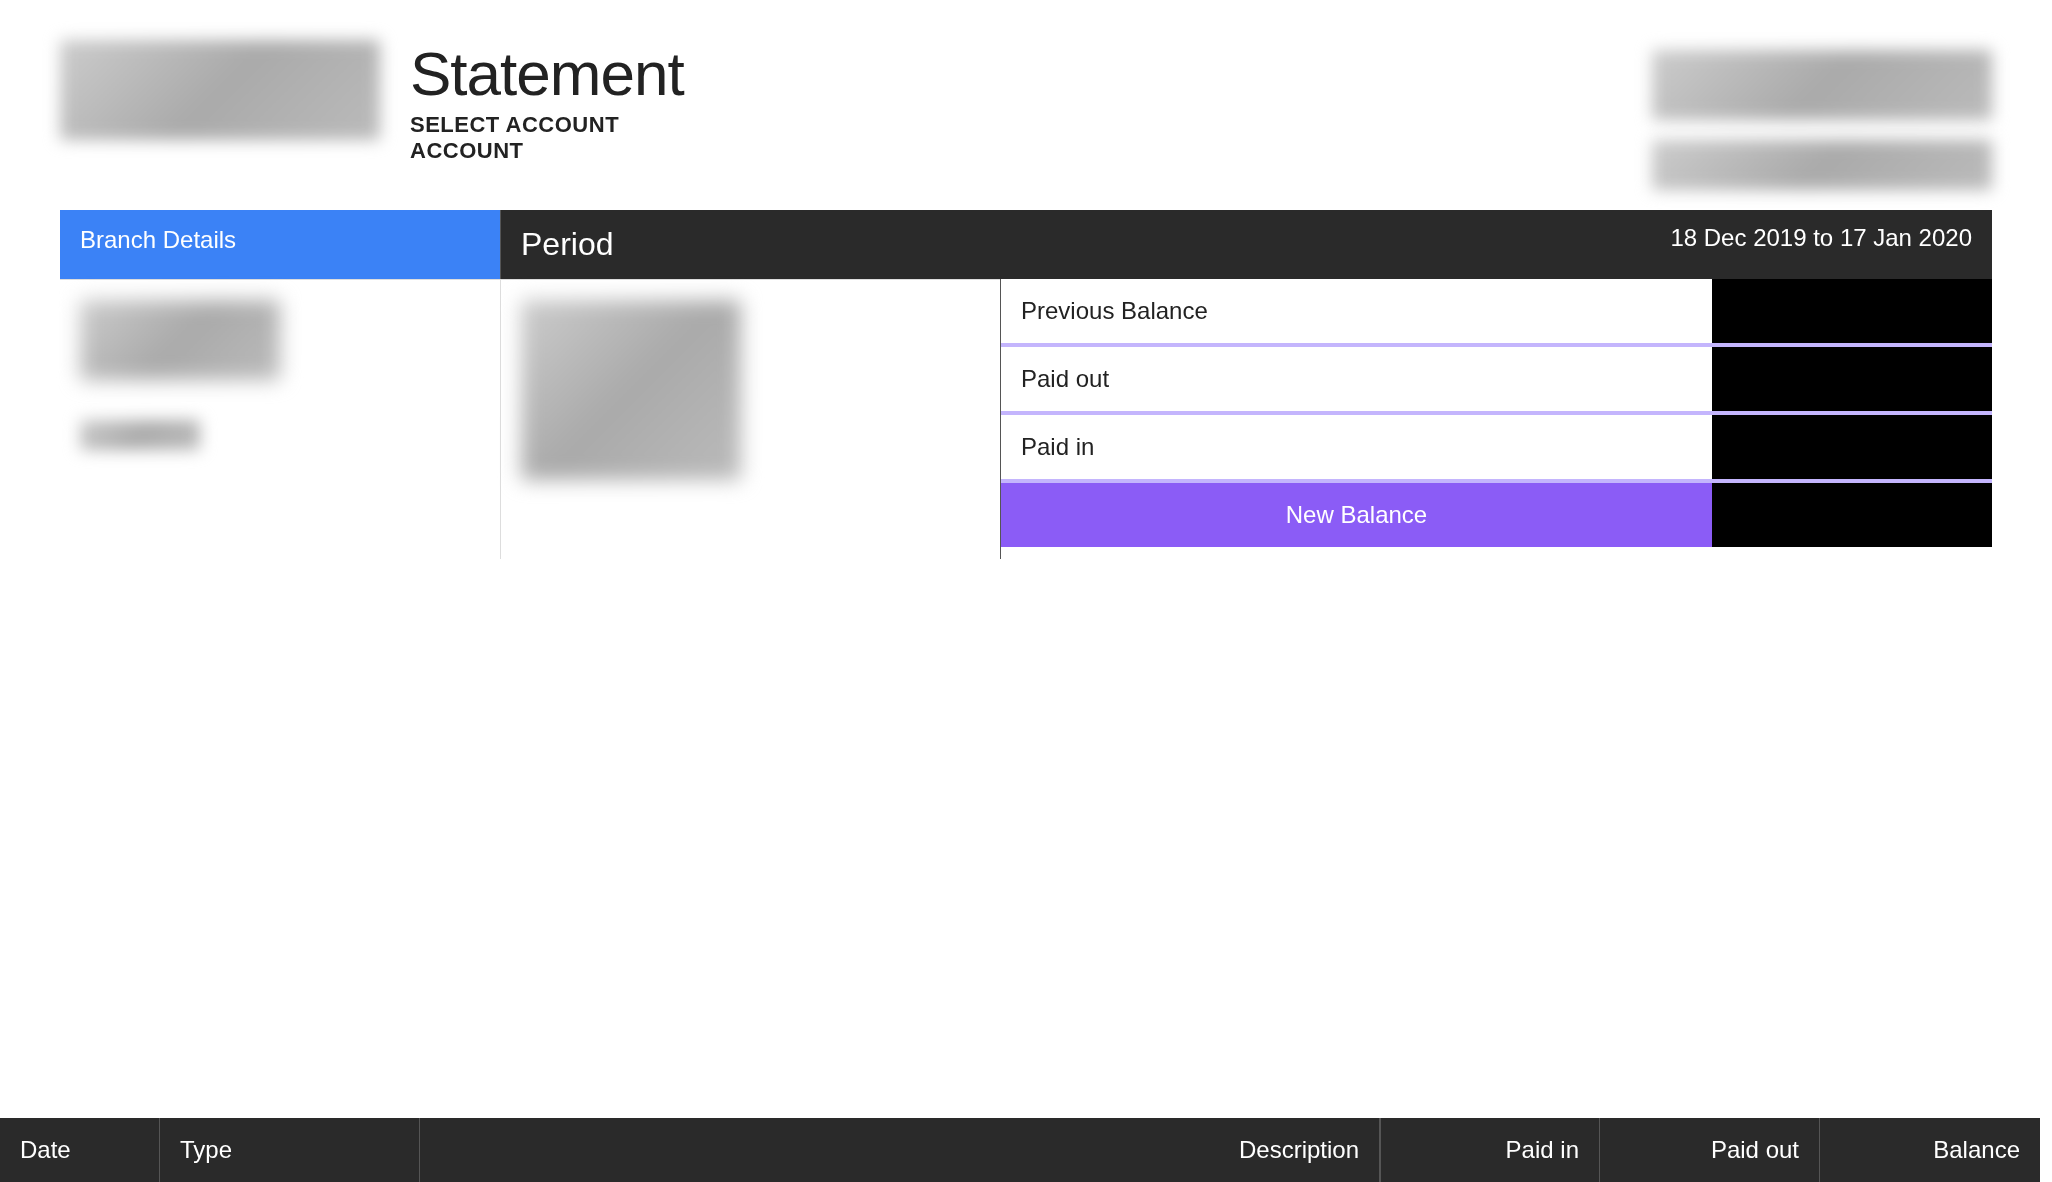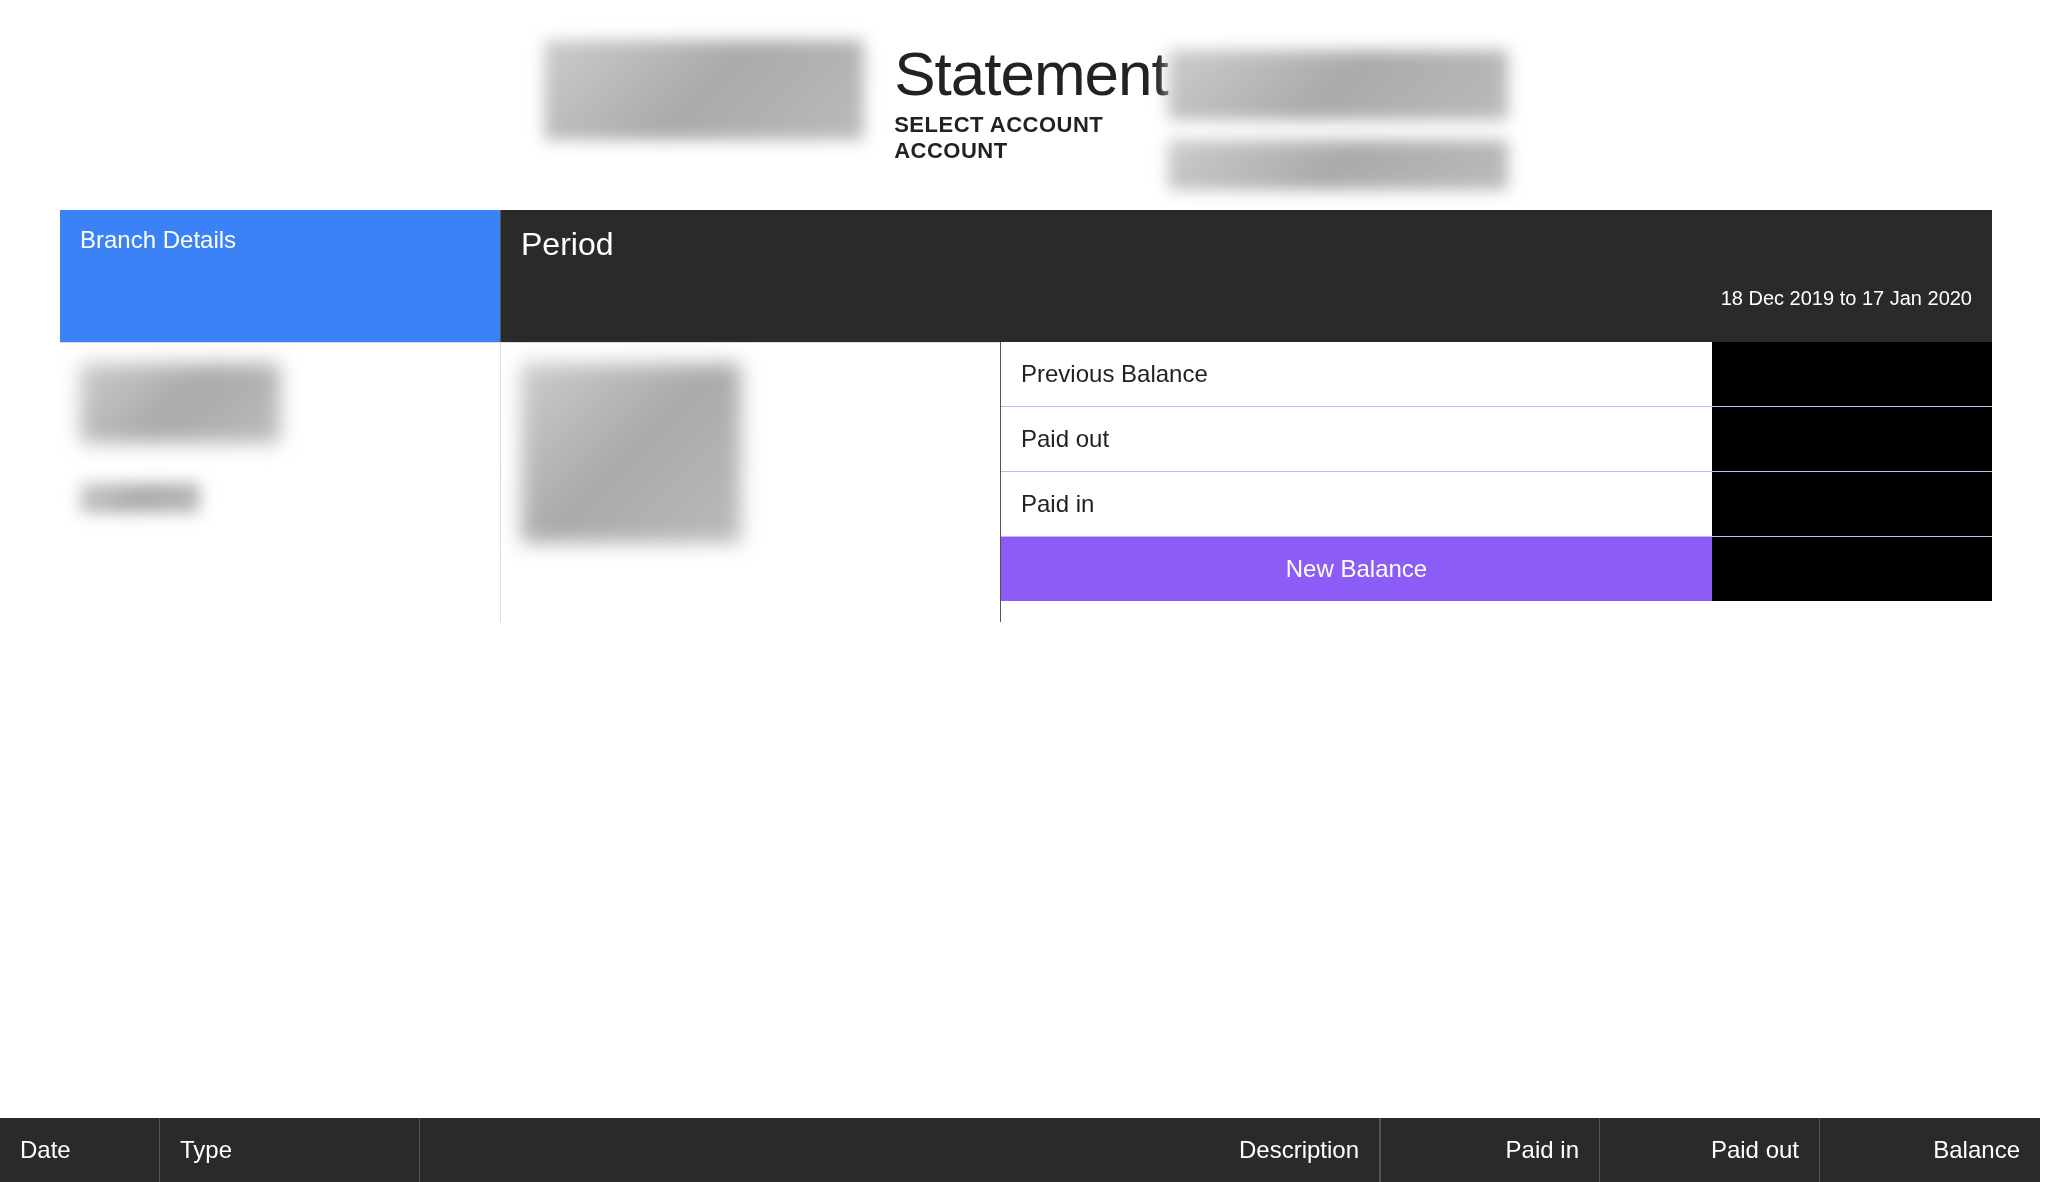--- a/index.html
+++ b/index.html
@@ -15,21 +15,21 @@
       min-height: 1182px;
       position: relative;
       overflow-x: hidden;
     }
 
     
     .header-section {
       display: flex;
       align-items: flex-start;
       padding: 40px 60px 20px 60px;
-      justify-content: center;
+      justify-content: space-between;
     }
 
     .header-left {
       display: flex;
       align-items: flex-start;
       gap: 30px;
     }
 
     .logo-placeholder {
       width: 320px;
@@ -197,25 +197,24 @@
       border-left: 1px solid #555;
     }
 
     .period-header-left {
       padding: 16px 20px;
       font-size: 32px;
       width: 200px;
     }
 
     .period-header-right {
-      padding: 32px 20px;
-      font-size: 20px;
-      flex: 1;
-      text-align: right;
-      margin-top: 45px;
+      padding: 14px 20px;
+      font-size: 24px;
+      flex: 1;
+      text-align: right;
     }
 
     
     .content-row {
       display: flex;
       height: 280px;
     }
 
     .branch-content-cell {
       width: 440px;
@@ -236,21 +235,21 @@
     }
 
     .balance-section {
       flex: 1;
       border-left: 1px solid #555;
     }
 
     .balance-table-row {
       display: flex;
       align-items: stretch;
-      border-bottom: 1px solid #c4b5fd;
+      border-bottom: 4px solid #c4b5fd;
     }
 
     .balance-table-row:last-child {
       border-bottom: none;
     }
 
     .balance-table-row.dark {
       background: #8b5cf6;
       text-align: center;
     }

